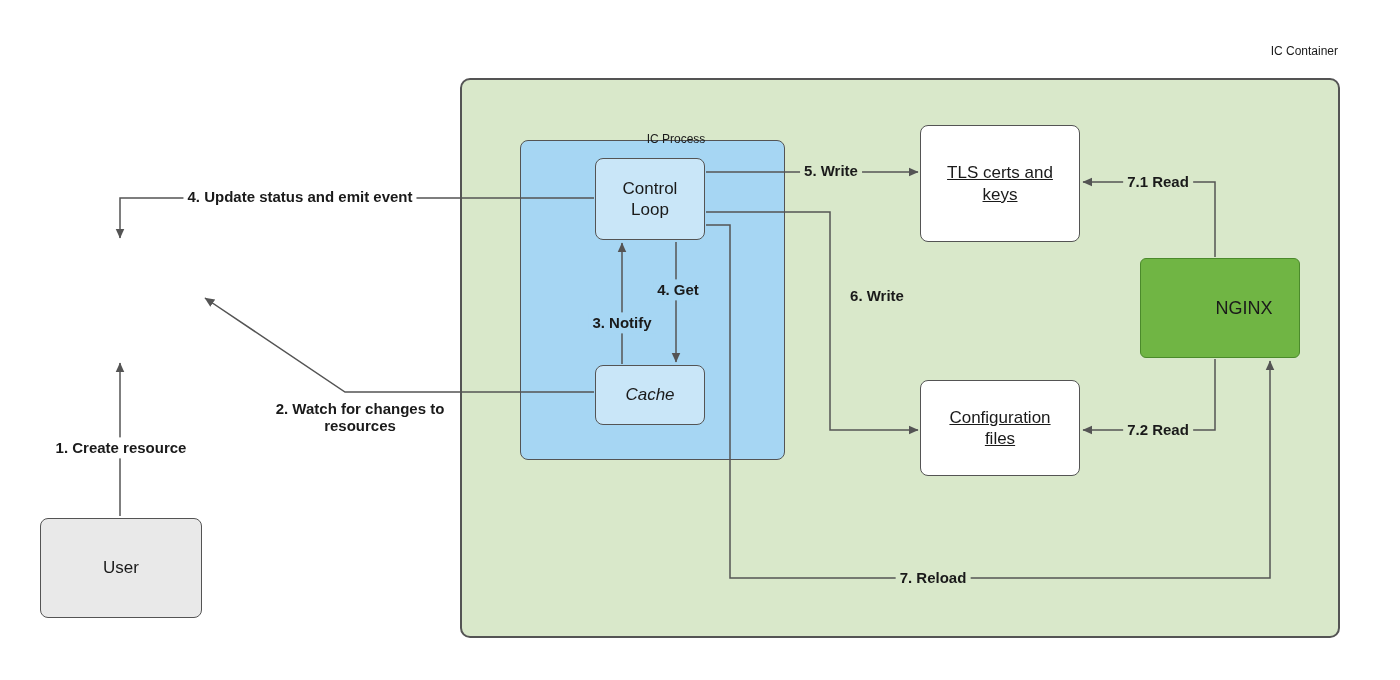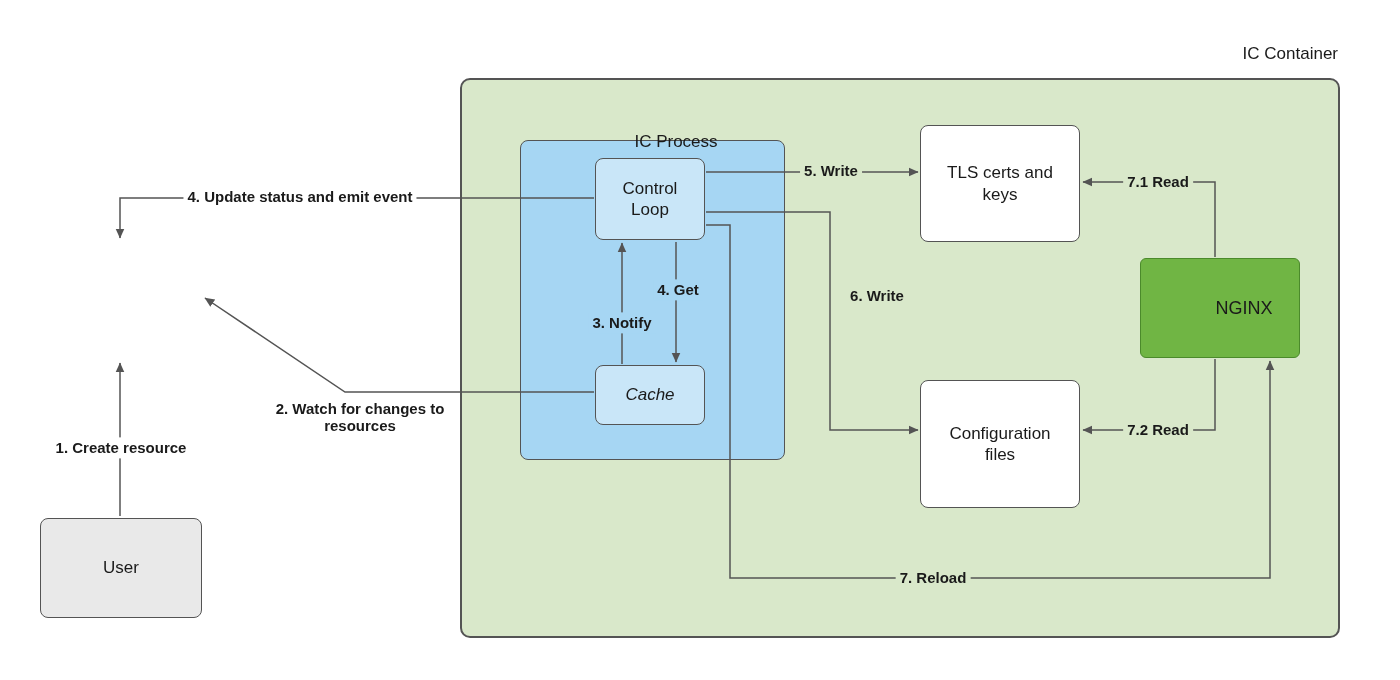--- a/index.html
+++ b/index.html
@@ -12,47 +12,47 @@
   .green-container {
     position: absolute; left: 460px; top: 78px; width: 880px; height: 560px;
     background: var(--color-container-fill, #d9e8ca);
     border: 2px solid var(--color-border, #545454); border-radius: 10px;
   }
   .blue-process {
     position: absolute; left: 520px; top: 140px; width: 265px; height: 320px;
     background: var(--color-process-fill, #a6d6f3);
     border: 1.5px solid var(--color-border, #545454); border-radius: 8px;
   }
-  .plain-label { position: absolute; font-size: 17px; color: var(--color-text, #1a1a1a); }
+  .plain-label { position: absolute; font-size: 12px; color: var(--color-text, #1a1a1a); }
   .ic-container-lbl { top: 44px; right: 62px; }
   .ic-process-lbl { left: 601px; top: 108px; width: 150px; text-align: center; margin-top: 24px; }
 
   
   svg.edges { position: absolute; left: 0; top: 0; pointer-events: none; }
   svg.edges polyline { fill: none; stroke: var(--color-edge, #545454); stroke-width: 1.5; }
   svg.edges marker path { fill: var(--color-edge, #545454); stroke: none; }
 
   
   .box {
     position: absolute; display: flex; align-items: center; justify-content: center;
     text-align: center; font-size: 17px; line-height: 1.25;
     border: 1.5px solid var(--color-border, #545454); border-radius: 8px;
     background: var(--color-node-white, #ffffff); color: var(--color-text, #1a1a1a);
   }
   .box-control-loop { left: 595px; top: 158px; width: 110px; height: 82px; background: var(--color-node-blue, #c9e6f8); }
   .box-cache        { left: 595px; top: 365px; width: 110px; height: 60px; background: var(--color-node-blue, #c9e6f8); font-style: italic; }
   .box-tls          { left: 920px; top: 125px; width: 160px; height: 117px; }
-  .box-config       { left: 920px; top: 380px; width: 160px; height: 128px; }
+  .box-config       { left: 920px; top: 380px; width: 160px; height: 96px; }
   .box-nginx        { left: 1140px; top: 258px; width: 160px; height: 100px; font-size: 18px;
                       background: var(--color-nginx-fill, #70b544); border-color: var(--color-nginx-border, #4b8a2b); border-radius: 6px; padding-left: 48px; }
   .box-k8s          { left: 40px; top: 240px; width: 162px; height: 120px; background: var(--color-node-gray, #e9e9e9); }
   .box-user         { left: 40px; top: 518px; width: 162px; height: 100px; background: var(--color-node-gray, #e9e9e9); }
   .lbl-w74  { display: inline-block; max-width: 74px; }
   .lbl-w110 { display: inline-block; max-width: 110px; }
-  .lbl-w125 { display: inline-block; max-width: 125px; }
+  .lbl-w125 { display: inline-block; max-width: 125px; text-decoration: underline; }
 
   
   .edge-label {
     position: absolute; transform: translate(-50%, -50%);
     font-size: 15px; font-weight: 700; color: var(--color-text, #1a1a1a);
     white-space: nowrap; padding: 2px 4px; text-align: center; line-height: 1.15;
   }
   .bg-white { background: #ffffff; }
   .bg-green { background: var(--color-container-fill, #d9e8ca); }
   .bg-blue  { background: var(--color-process-fill, #a6d6f3); }

